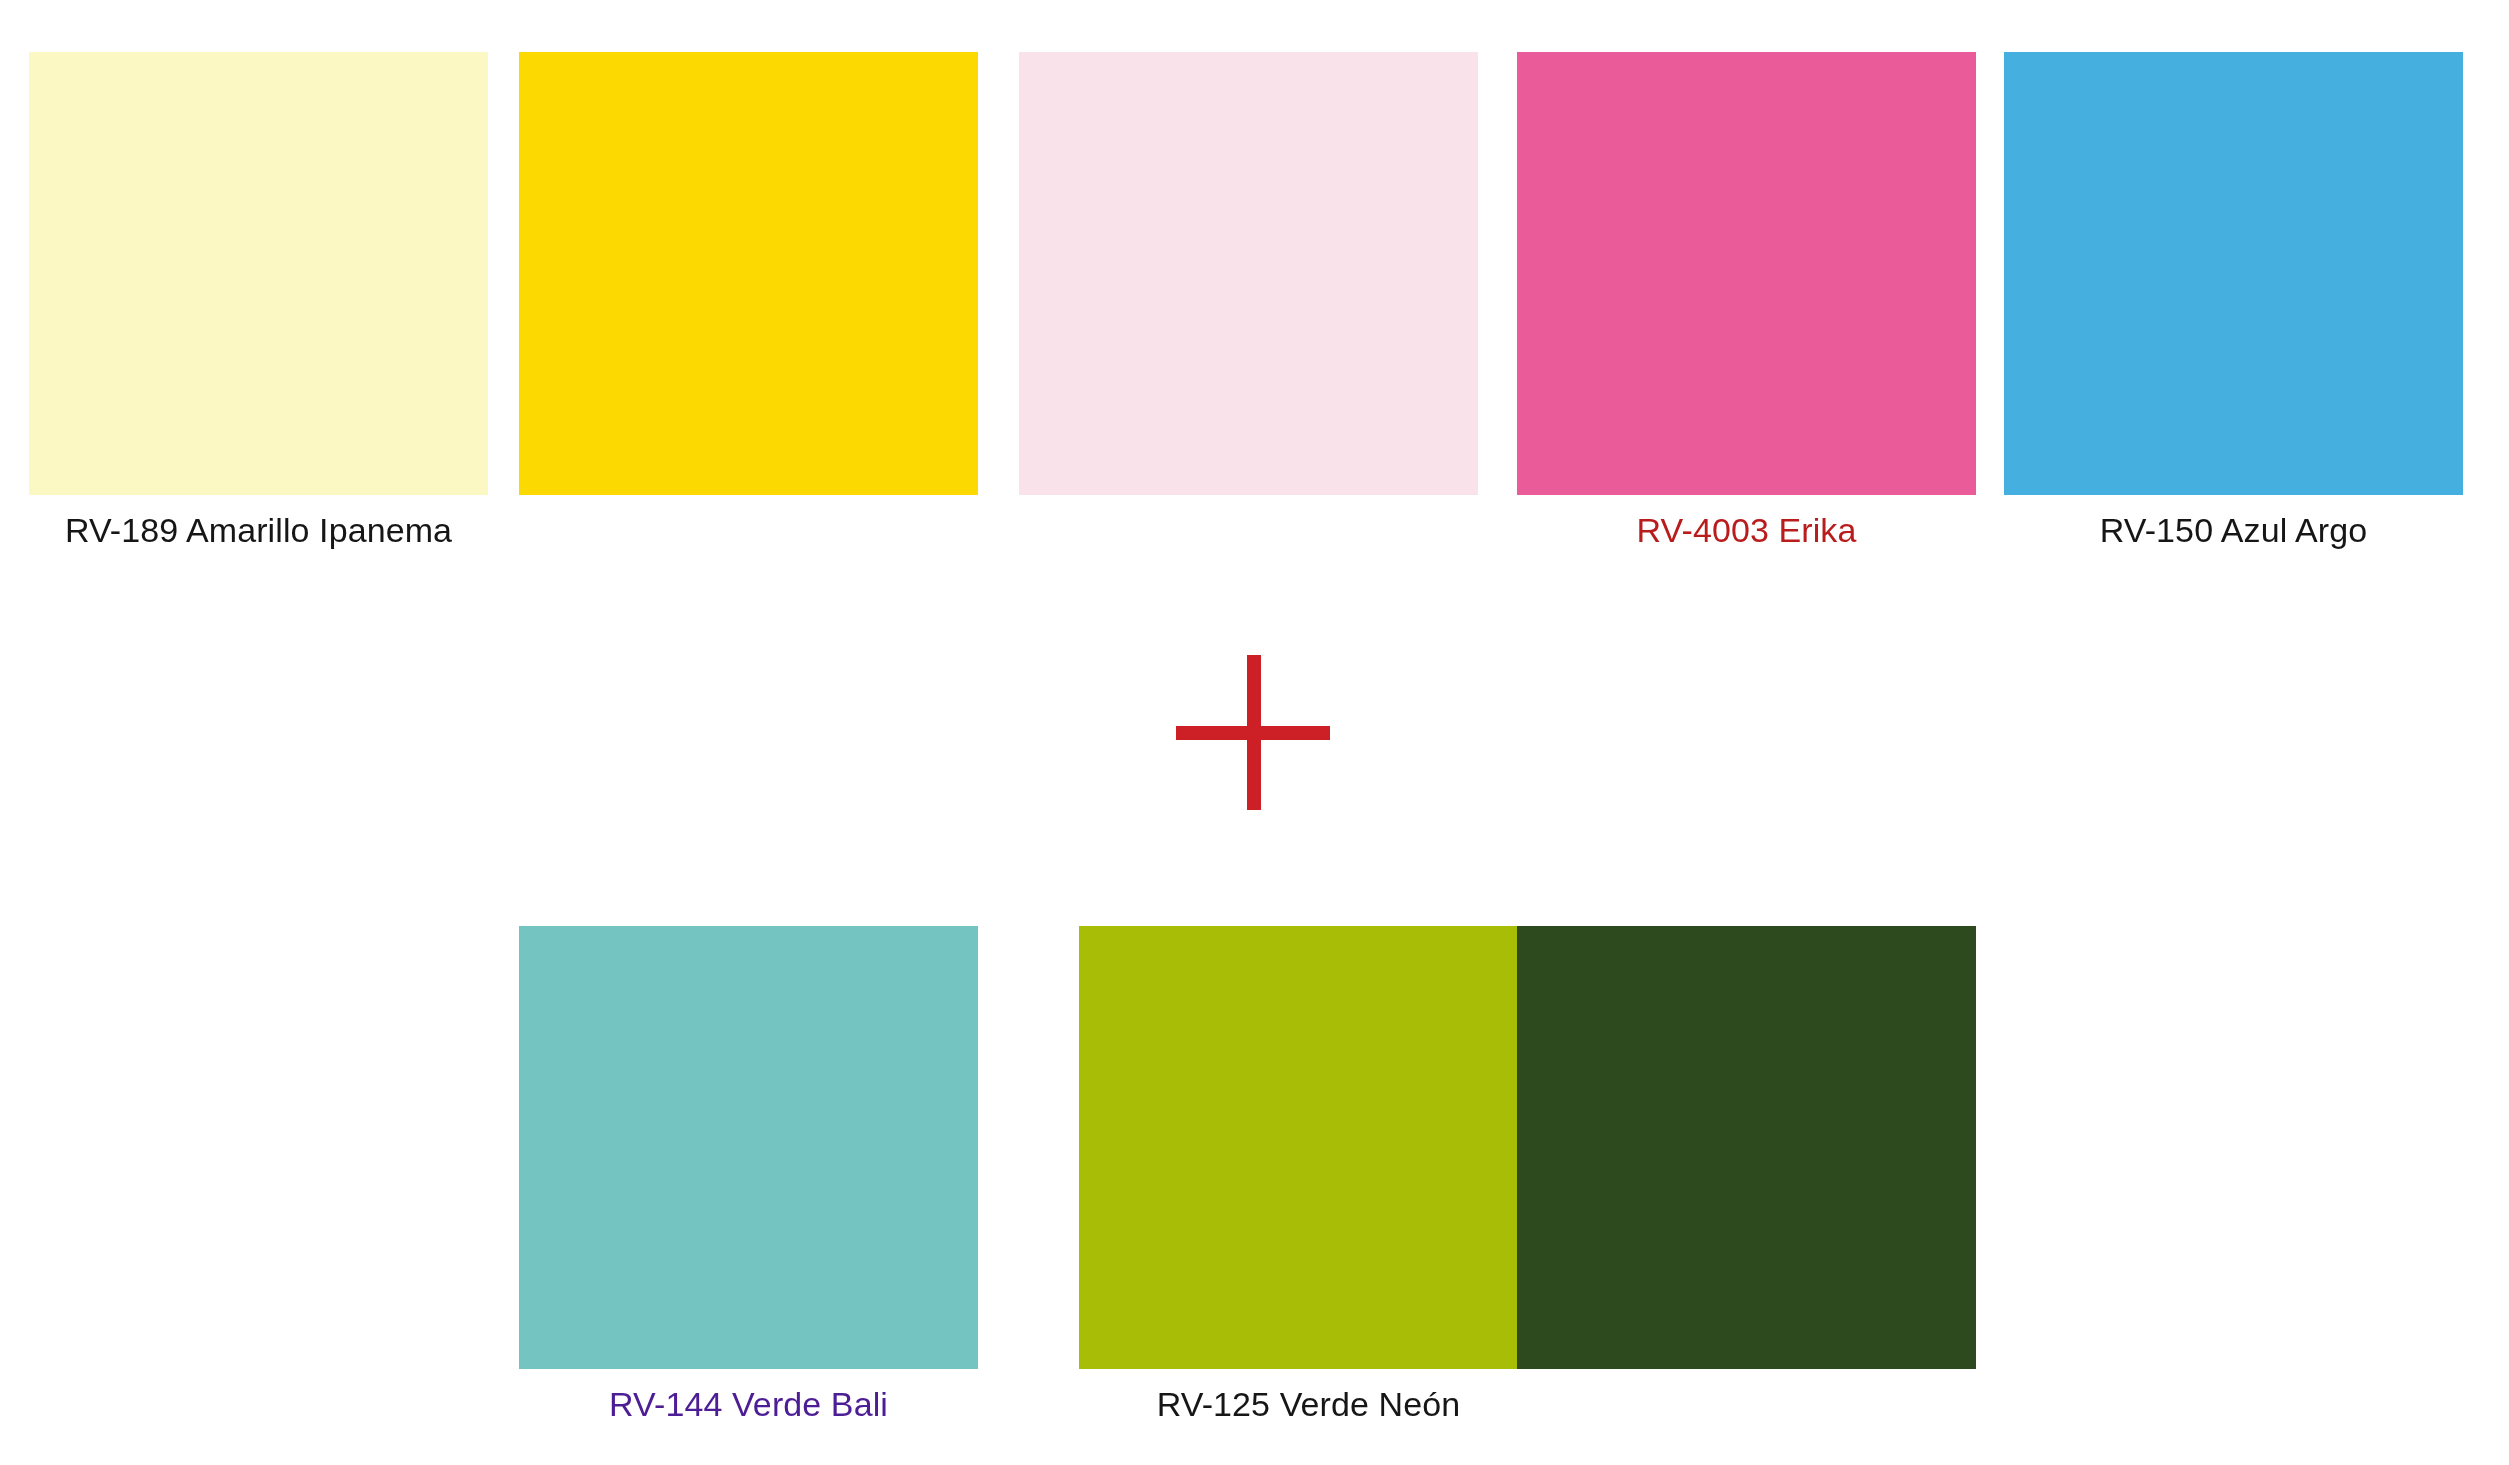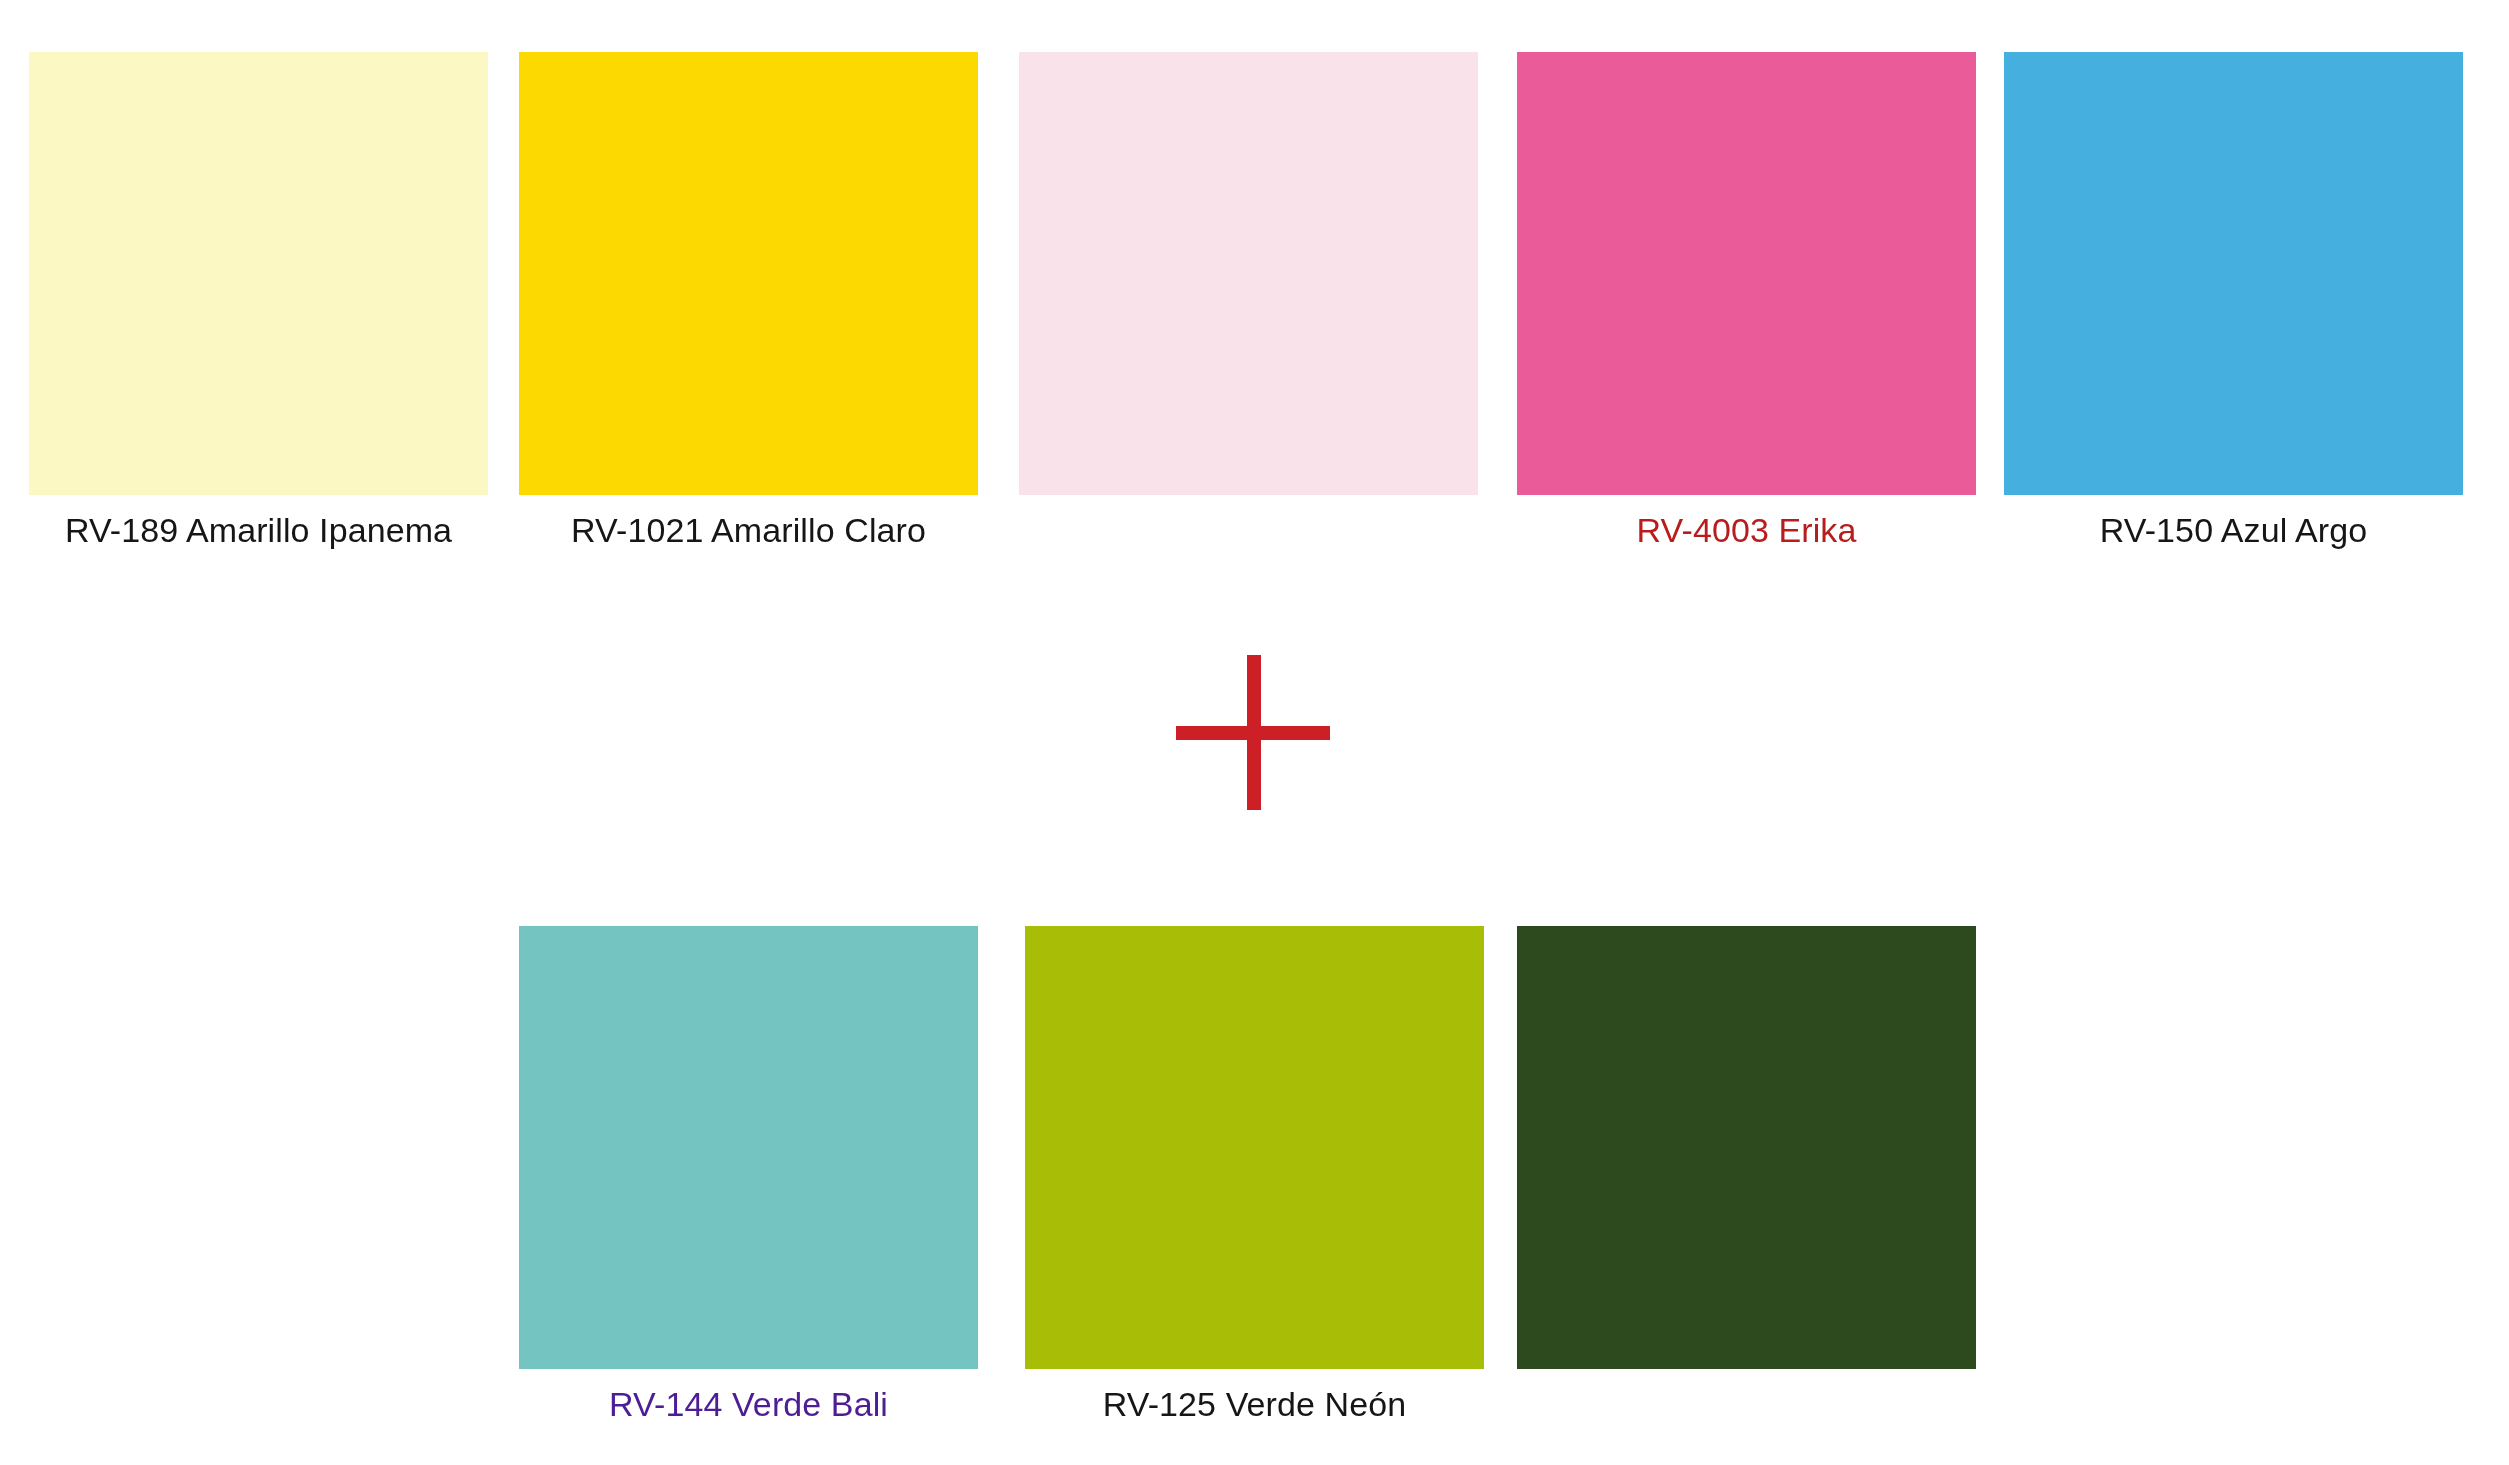--- a/index.html
+++ b/index.html
@@ -88,21 +88,20 @@
 
 <div id="palette-board" style="background: rgb(255, 255, 255);">
 
   <div class="swatch-row" id="swatch-row-top">
       <div class="swatch-cell" style="left: 29px;">
         <span class="swatch-chip" style="background: rgb(252, 248, 196);"></span>
         <span class="swatch-label" style="color: rgb(22, 22, 22);">RV-189 Amarillo Ipanema</span>
       </div>
       <div class="swatch-cell" style="left: 519px;">
         <span class="swatch-chip" style="background: rgb(252, 217, 0);"></span>
-        <span class="swatch-label" style="color: rgb(22, 22, 22);">RV-1021 Amarillo Claro</span>
       </div>
       <div class="swatch-cell" style="left: 1019px;">
         <span class="swatch-chip" style="background: rgb(250, 226, 234);"></span>
       </div>
       <div class="swatch-cell" style="left: 1517px;">
         <span class="swatch-chip" style="background: rgb(233, 91, 153);"></span>
         <span class="swatch-label" style="color: #b91c1c;">RV-4003 Erika</span>
       </div>
       <div class="swatch-cell" style="left: 2004px;">
         <span class="swatch-chip" style="background: rgb(69, 176, 224);"></span>
@@ -113,21 +112,21 @@
   <div id="plus-divider">
     <span class="plus-bar-vertical" style="background: rgb(204, 32, 38);"></span>
     <span class="plus-bar-horizontal" style="background: rgb(204, 32, 38);"></span>
   </div>
 
   <div class="swatch-row" id="swatch-row-bottom">
       <div class="swatch-cell" style="left: 519px;">
         <span class="swatch-chip" style="background: rgb(116, 197, 193);"></span>
         <span class="swatch-label" style="color: #4c1d95;">RV-144 Verde Bali</span>
       </div>
-      <div class="swatch-cell" style="left: 1025px;">
+      <div class="swatch-cell" style="left: 1079px;">
         <span class="swatch-chip" style="background: rgb(168, 190, 6);"></span>
         <span class="swatch-label" style="color: rgb(22, 22, 22);">RV-125 Verde Neón</span>
       </div>
       <div class="swatch-cell" style="left: 1517px;">
         <span class="swatch-chip" style="background: rgb(44, 74, 30);"></span>
       </div>
     </div>
 
 </div>
 

